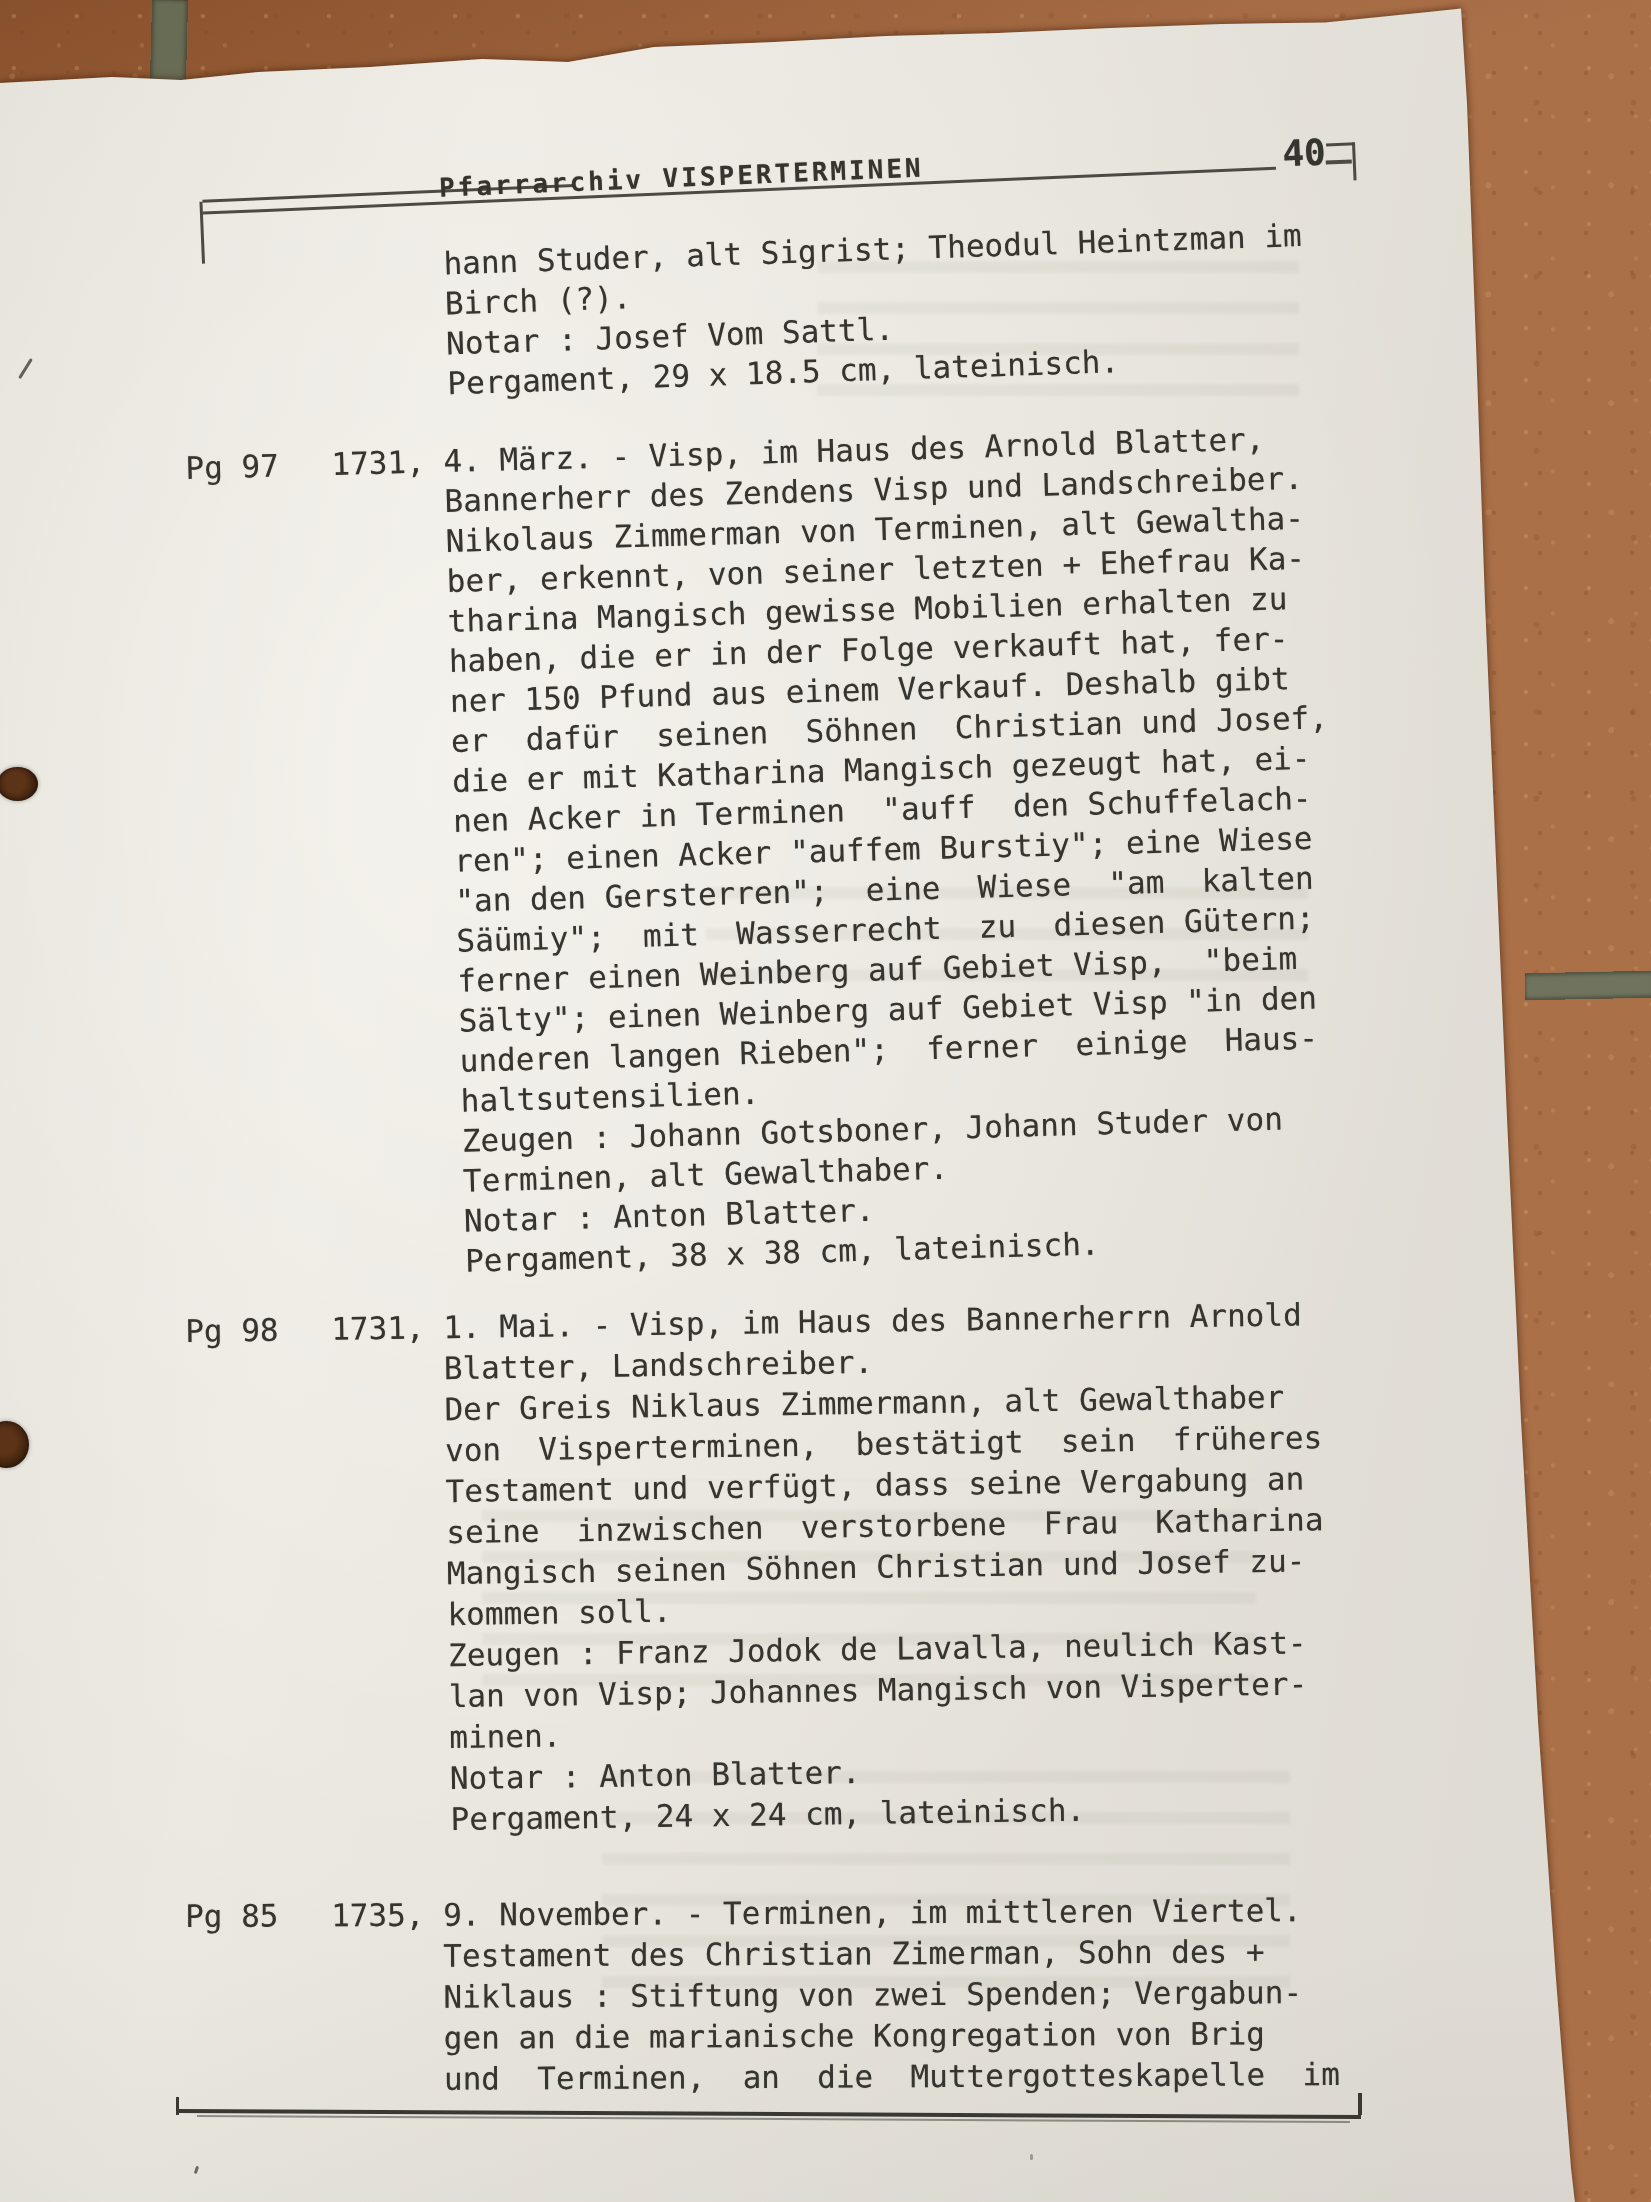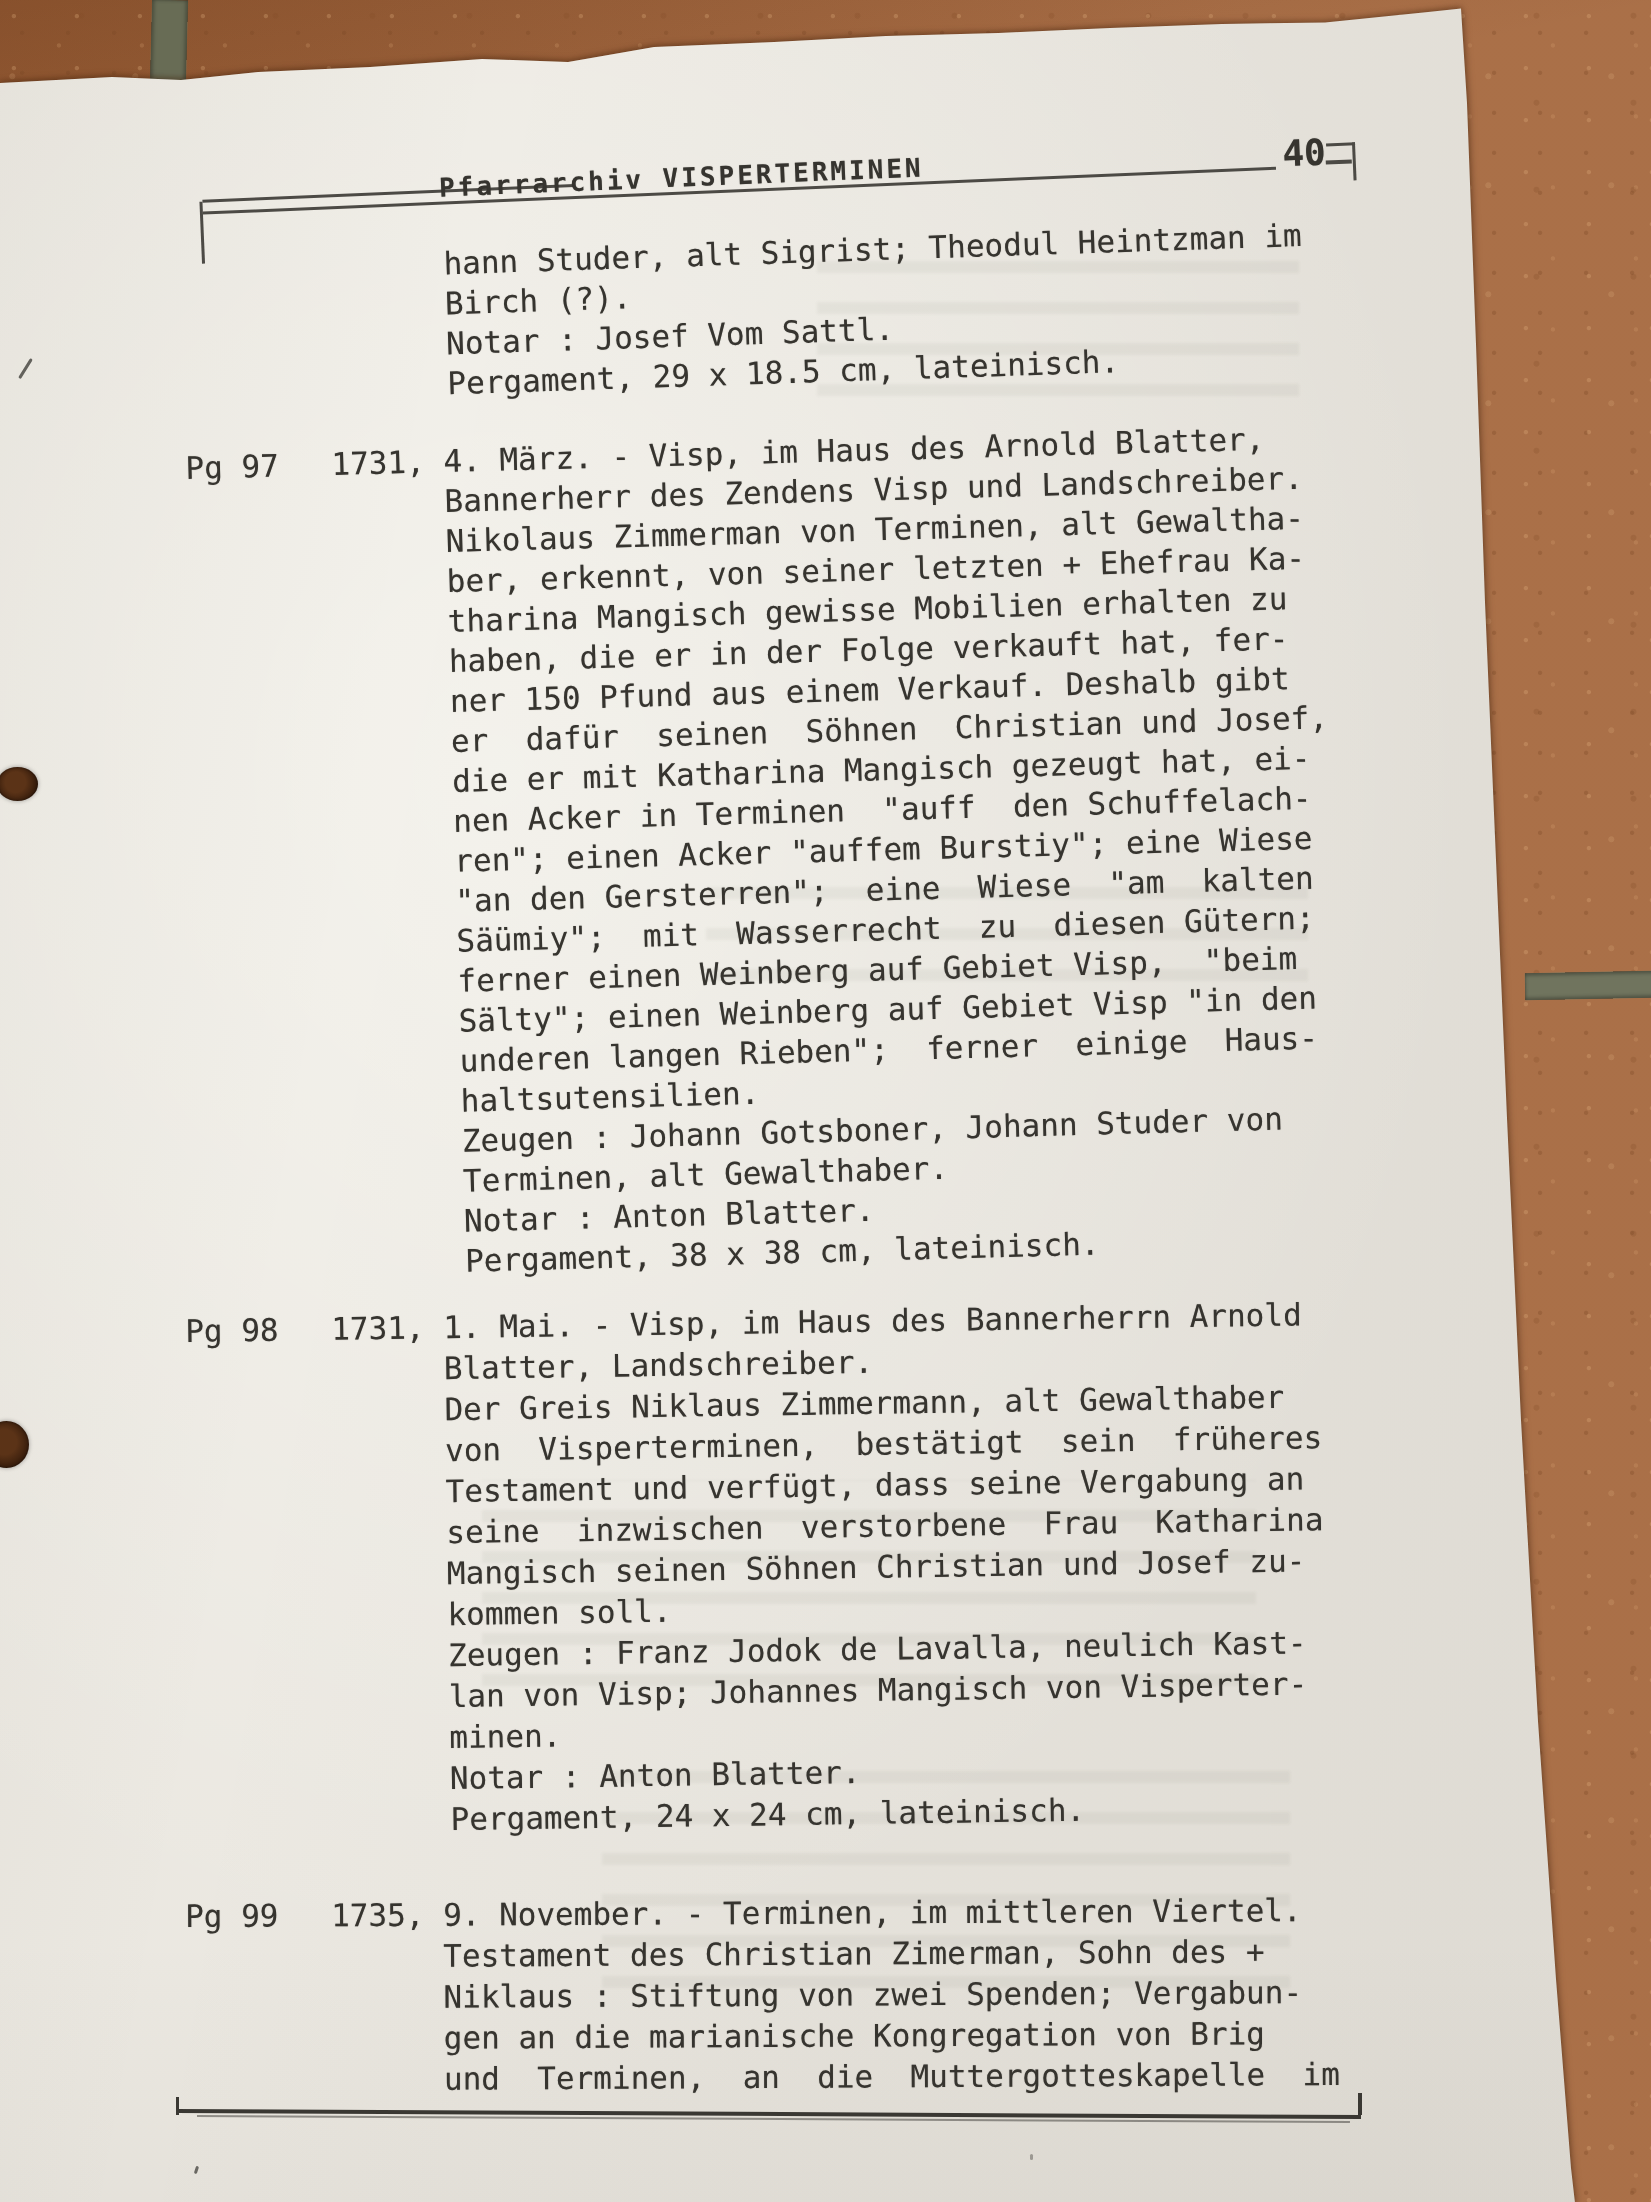--- a/index.html
+++ b/index.html
@@ -145,21 +145,21 @@
             <div class="line">kommen soll.</div>
             <div class="line">Zeugen : Franz Jodok de Lavalla, neulich Kast-</div>
             <div class="line">lan von Visp; Johannes Mangisch von Visperter-</div>
             <div class="line">minen.</div>
             <div class="line">Notar : Anton Blatter.</div>
             <div class="line">Pergament, 24 x 24 cm, lateinisch.</div>
           </div>
       </div>
 
       <div class="entry" style="top:1896px;--lh:41px;transform:rotate(-0.3deg);">
-        <div class="entry-label">Pg 99</div>
+        <div class="entry-label">Pg 85</div>
         <div class="entry-body">
             <div class="line">1735, 9. November. - Terminen, im mittleren Viertel.</div>
             <div class="line">Testament des Christian Zimerman, Sohn des +</div>
             <div class="line">Niklaus : Stiftung von zwei Spenden; Vergabun-</div>
             <div class="line">gen an die marianische Kongregation von Brig</div>
             <div class="line">und  Terminen,  an  die  Muttergotteskapelle  im</div>
           </div>
       </div>
 
       <div class="rule ftr-line"></div>

